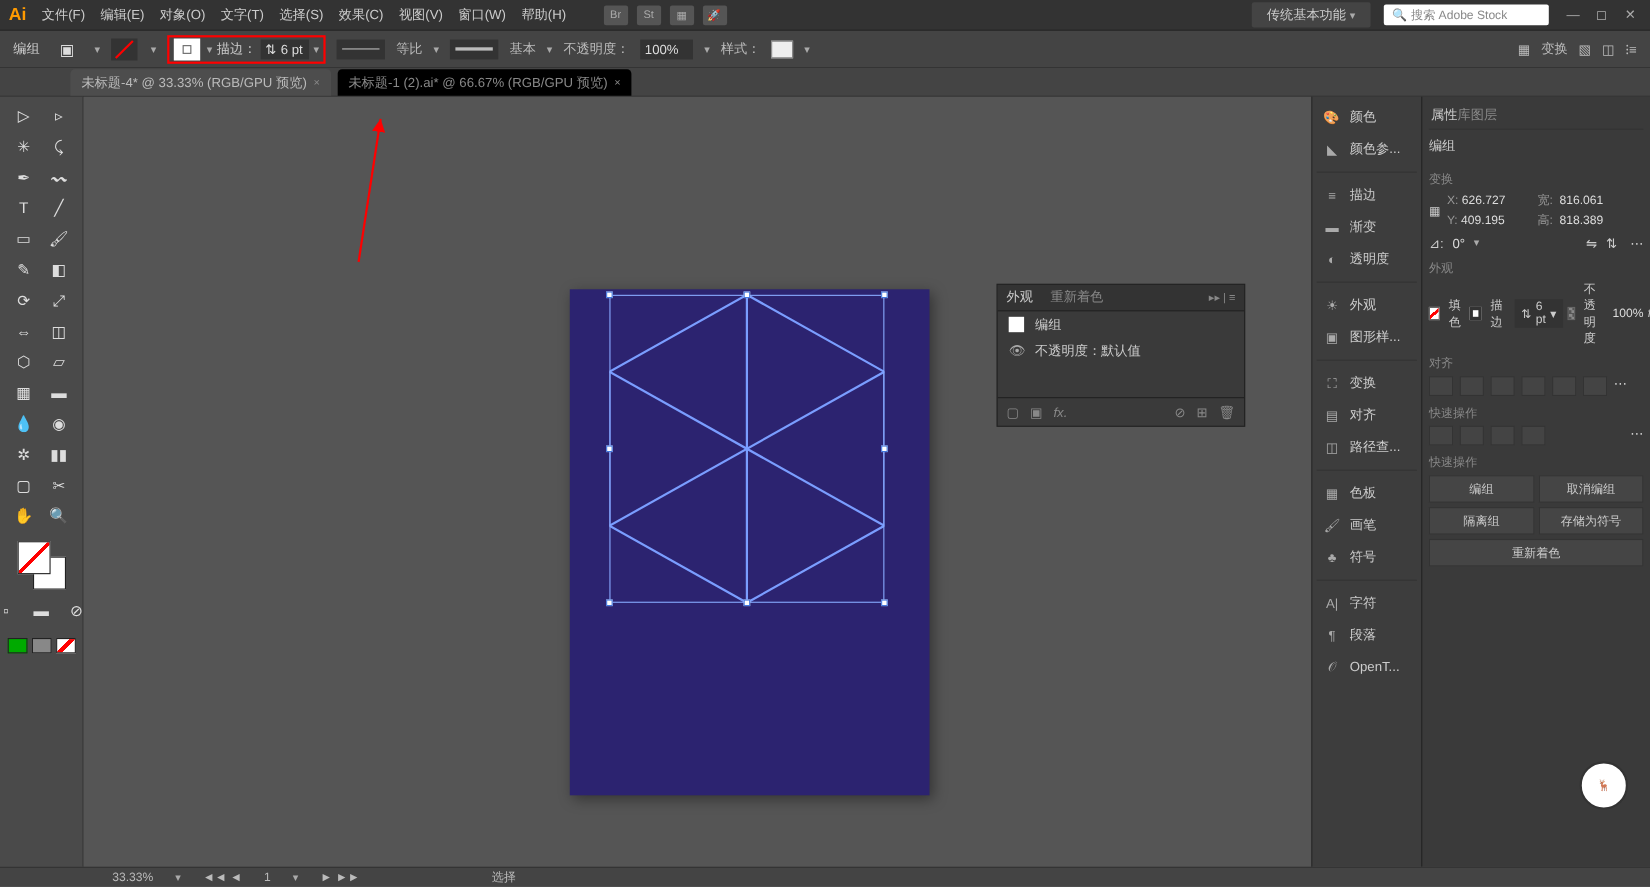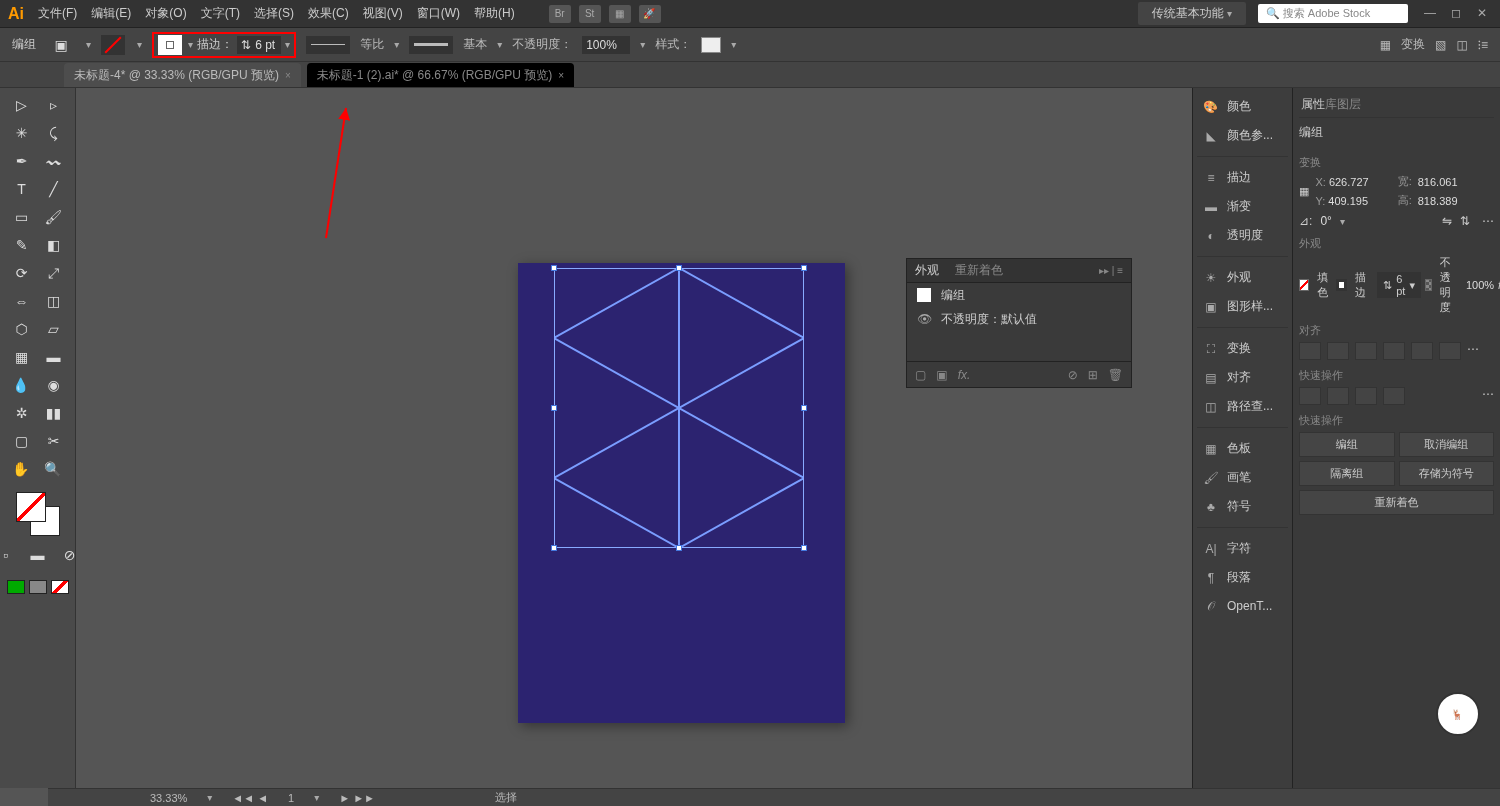--- a/index.html
+++ b/index.html
@@ -90,21 +90,21 @@
 .mini-sw { width: 14px; height: 12px; border: 1px solid #666; }
 .stroke-chip { background: #333; padding: 1px 6px; font-size: 11px; display: flex; align-items: center; gap: 4px; }
 .align-icons { display: flex; gap: 6px; flex-wrap: wrap; }
 .ai { width: 22px; height: 18px; background: #444; border: 1px solid #333; }
 .pf-icons { display: flex; gap: 6px; }
 .quick-btn { background: #454545; border: 1px solid #333; padding: 4px; text-align: center; font-size: 11px; color: #ccc; }
 .quick-grid { display: grid; grid-template-columns: 1fr 1fr; gap: 4px; margin-top: 4px; }
 .deer-logo { position: absolute; right: 20px; bottom: 70px; width: 44px; height: 44px; border-radius: 50%; background: #fff; display: flex; align-items: center; justify-content: center; font-size: 10px; color: #333; border: 2px solid #333; }
 
 
-.statusbar { position: absolute; left: 0; right: 0; bottom: 0; height: 18px; background: #444; display: flex; align-items: center; padding: 0 12px; gap: 20px; color: #bbb; font-size: 11px; border-top: 1px solid #333; margin-left: 48px; }
+.statusbar { position: absolute; left: 0; right: 0; bottom: 0; height: 18px; background: #444; display: flex; align-items: center; padding: 0 12px; gap: 20px; color: #bbb; font-size: 11px; border-top: 1px solid #333; }
 .sb-spacer { width: 70px; }
 </style>
 </head>
 <body>
 
 <div class="menubar">
   <span class="ai-logo">Ai</span>
   <span class="menu-item">文件(F)</span>
   <span class="menu-item">编辑(E)</span>
   <span class="menu-item">对象(O)</span>

